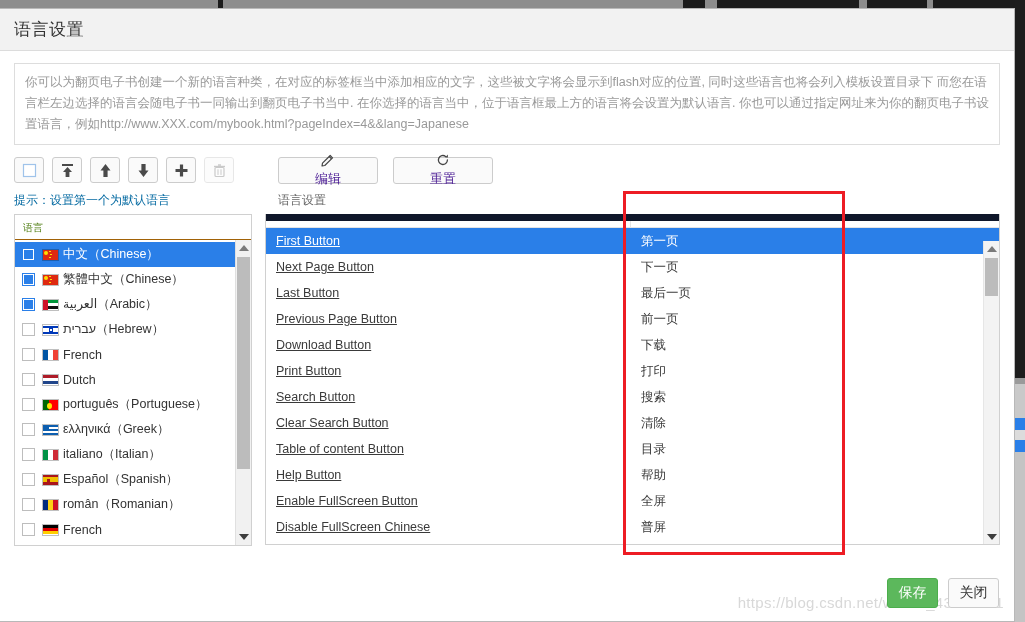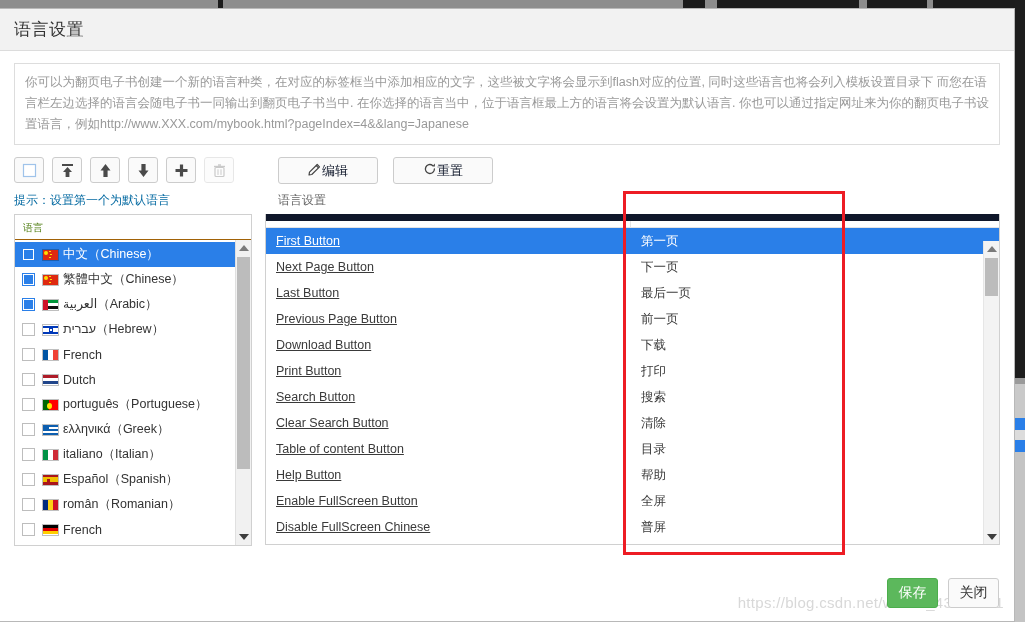--- a/index.html
+++ b/index.html
@@ -123,23 +123,24 @@
     min-width: 100px;
     height: 27px;
     padding: 0 16px;
     border: 1px solid #ccc;
     border-radius: 3px;
     background: #fafafa;
     display: flex;
     align-items: center;
     justify-content: center;
     font-size: 13px;
-    color: #0f172a;
-    cursor: pointer;
-    box-sizing: border-box;
+    color: #4c1d95;
+    cursor: pointer;
+    box-sizing: border-box;
+    flex-direction: column;
   }
   .sub-label {
     margin-top: 8px;
     color: #666;
     font-size: 12px;
   }
 
   
   .content-row {
     display: flex;

